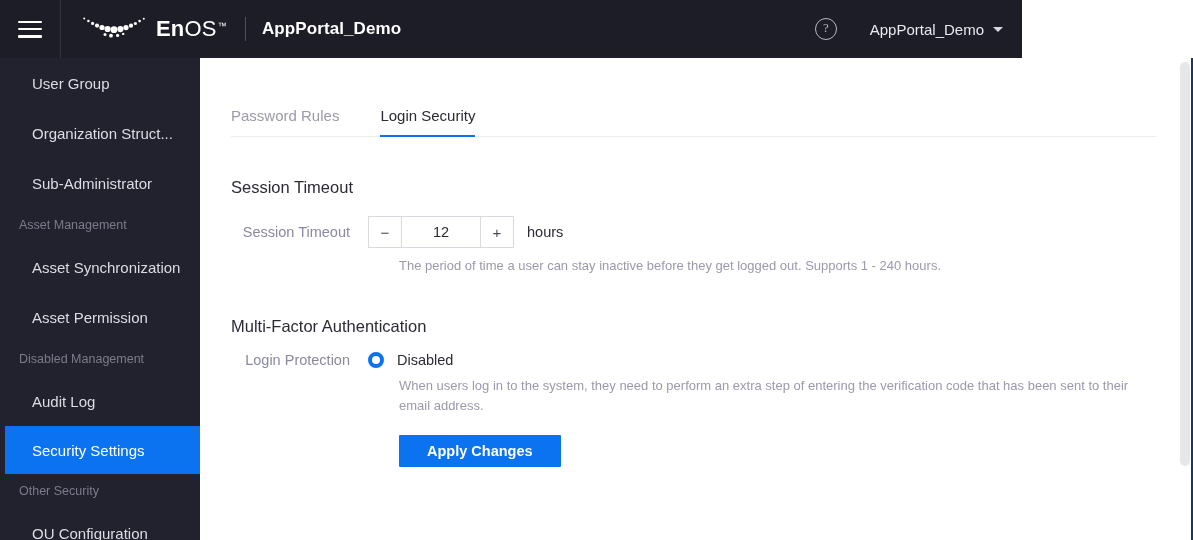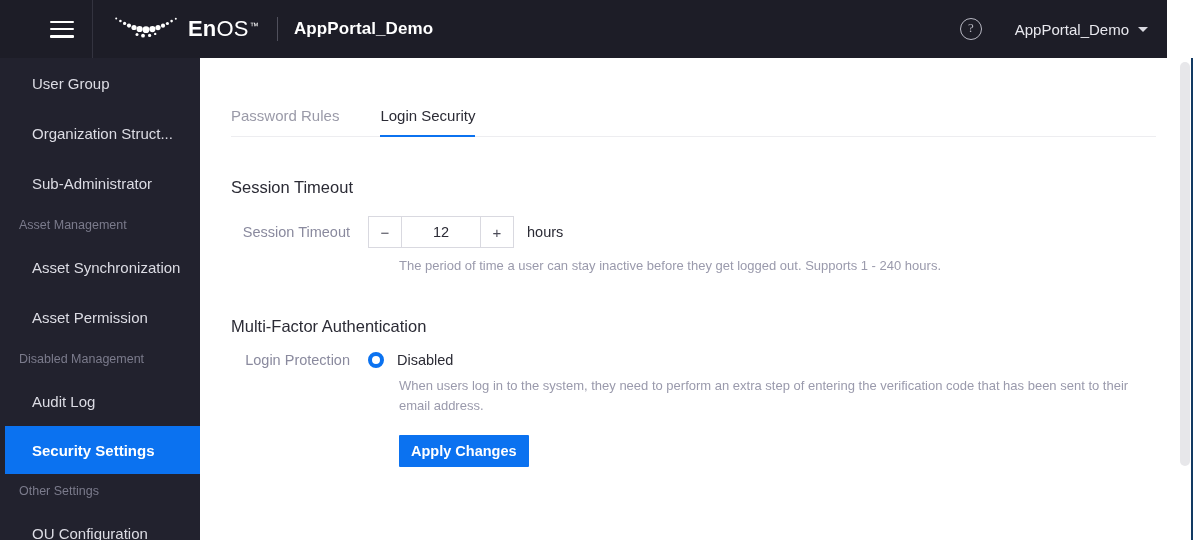--- a/index.html
+++ b/index.html
@@ -18,27 +18,26 @@
     position: relative;
     width: 1193px;
     height: 540px;
     overflow: hidden;
   }
 
   
   .topbar {
     position: absolute;
     top: 0; left: 0;
-    width: 1167px;
+    width: 1022px;
     height: 58px;
     background: #1d1d27;
     display: flex;
     align-items: center;
     box-sizing: border-box;
-    padding-left: 32px;
   }
   .hamburger-zone {
     width: 61px;
     height: 58px;
     display: flex;
     align-items: center;
     justify-content: center;
     border-right: 1px solid #33333f;
     box-sizing: border-box;
   }
@@ -144,21 +143,21 @@
     padding-left: 32px;
     color: #dcdce4;
     font-size: 15px;
     cursor: pointer;
     box-sizing: border-box;
     white-space: nowrap;
   }
   .nav-item.active {
     background: #0b72f0;
     color: #ffffff;
-    font-weight: 700;
+    font-weight: 400;
     margin: 0 8px 0 5px;
     padding-left: 27px;
     height: 48px;
   }
   .nav-group {
     height: 34px;
     display: flex;
     align-items: center;
     padding-left: 19px;
     color: #7b7b8c;
@@ -297,21 +296,21 @@
     margin-left: 13px;
     font-size: 14.5px;
     color: #2b2b35;
   }
   .apply-btn {
     margin: 19px 0 0 199px;
     background: #0b72f0;
     color: #ffffff;
     border: none;
     height: 32px;
-    padding: 0 12px;
+    padding: 0 28px;
     font-size: 14.5px;
     font-weight: 700;
     cursor: pointer;
     font-family: "Liberation Sans", sans-serif;
     border-radius: 1px;
   }
 
   
   .scrollbar-track {
     position: absolute;
@@ -414,21 +413,21 @@
     <div class="nav-group">
       <span>Disabled Management</span>
     </div>
     <div class="nav-item">
       <span>Audit Log</span>
     </div>
     <div class="nav-item active">
       <span>Security Settings</span>
     </div>
     <div class="nav-group">
-      <span>Other Settings</span>
+      <span>Other Security</span>
     </div>
     <div class="nav-item">
       <span>OU Configuration</span>
     </div>
   </div>
 
   <div class="content">
 
     <div class="tabs">
       <div class="tab">

